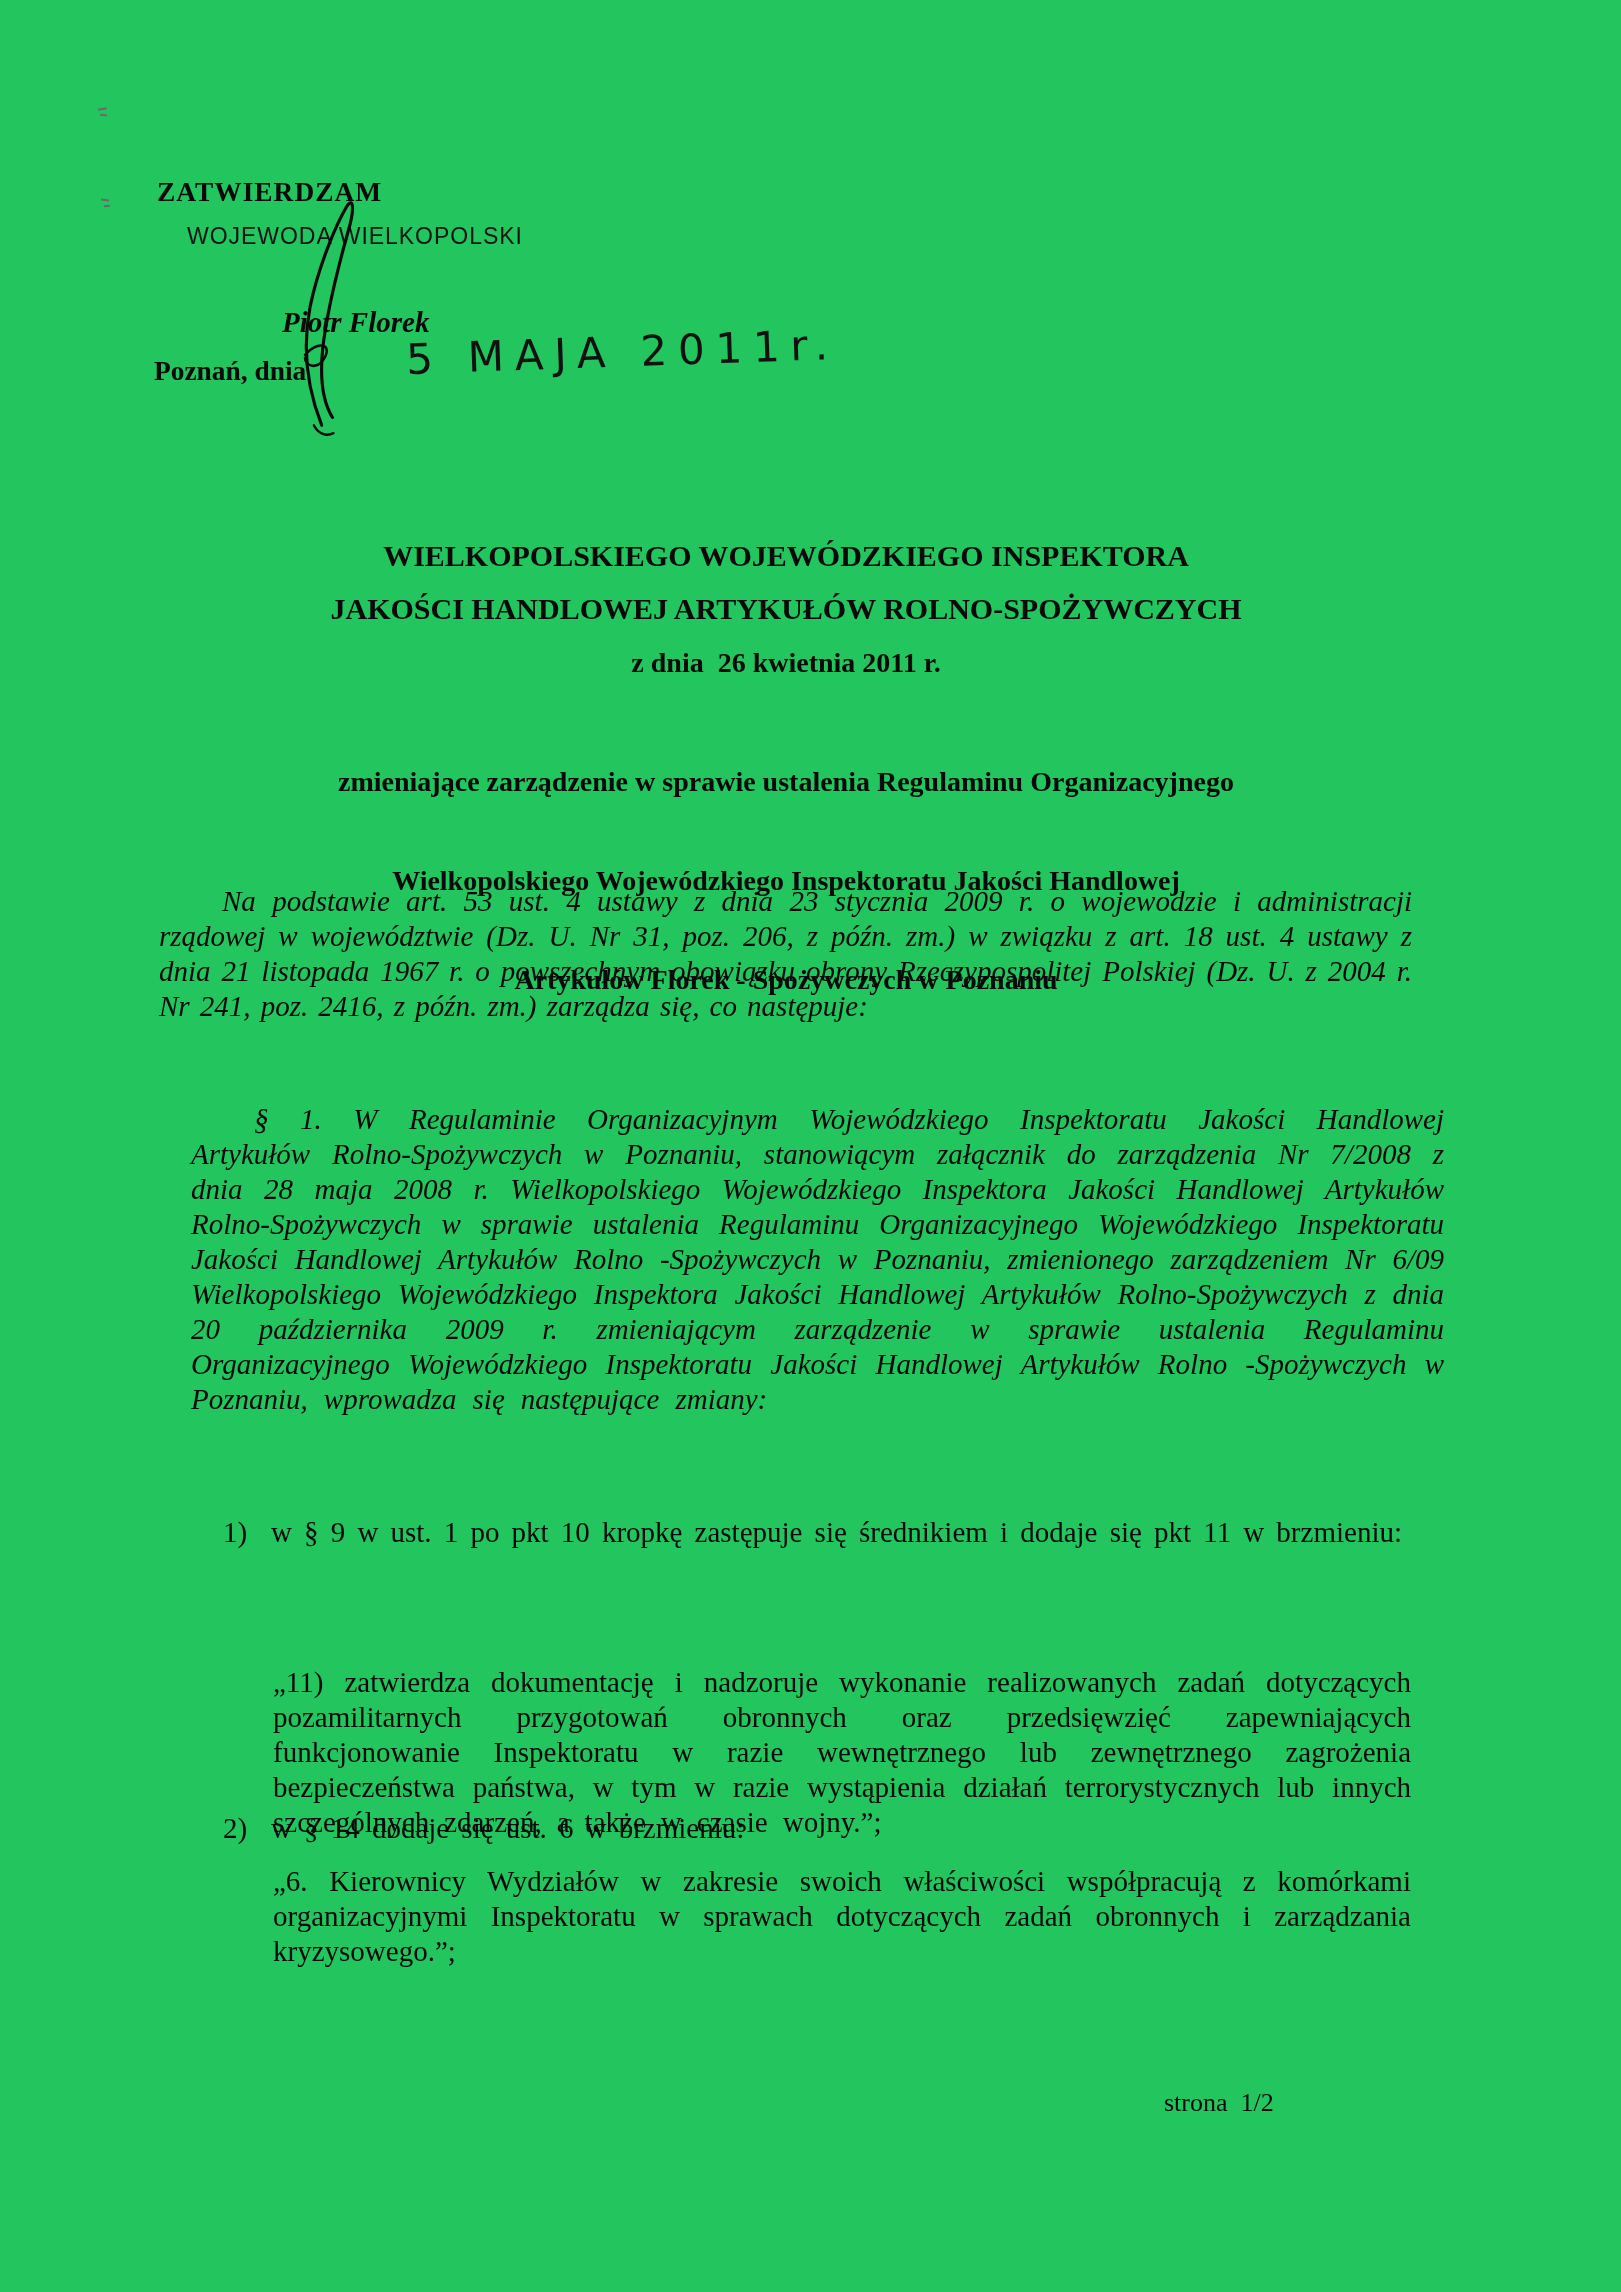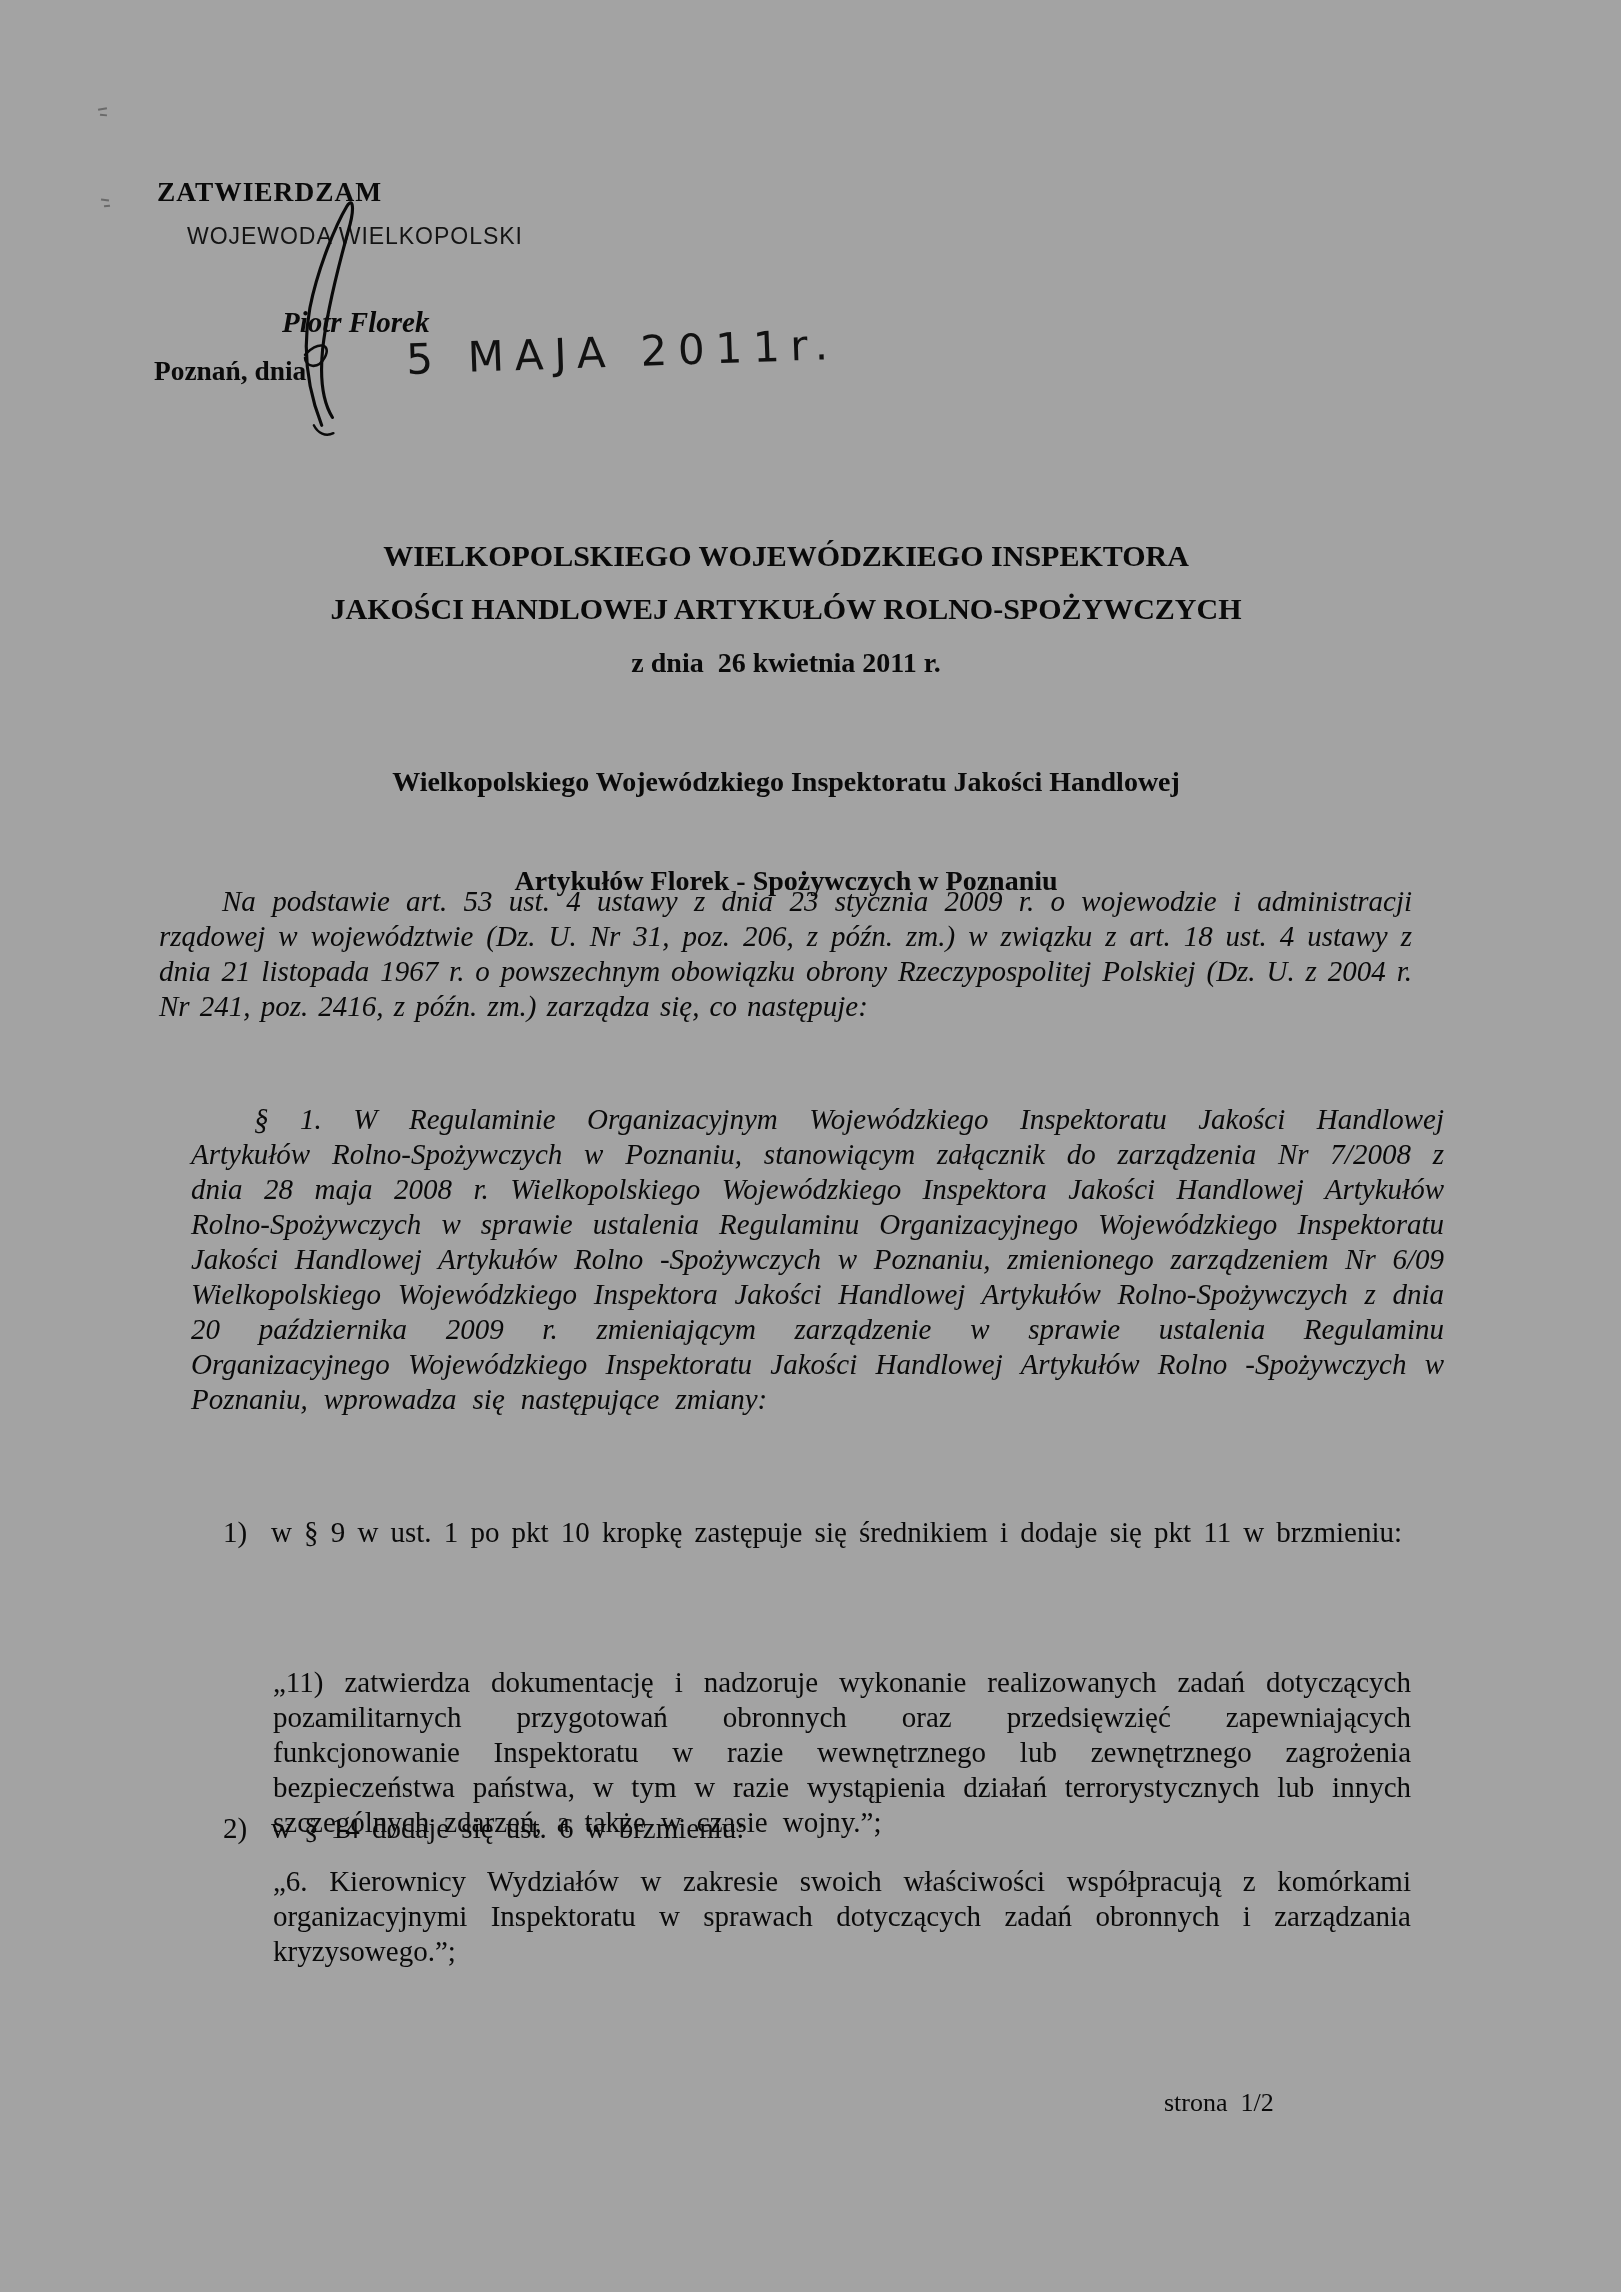--- a/index.html
+++ b/index.html
@@ -1,20 +1,20 @@
 <!DOCTYPE html>
 <html><head>
 <meta charset="utf-8">
 <style>
   html,body { margin:0; padding:0; background:#e8e8e8; }
   .page {
     position:relative;
     width:1621px; height:2293px;
     margin:0 auto;
-    background:#a3a3a3;
+    background:#22c55e;
     color:#0a0a0a;
     font-family:"Liberation Serif", serif;
     overflow:hidden;
   }
   
   .zatwierdzam {
     position:absolute; left:157px; top:177px;
     font-size:27.4px; font-weight:bold; letter-spacing:1px;
   }
   .stamp-line {
@@ -112,20 +112,21 @@
   </svg>
 
   <div class="signer-name">Piotr Florek</div>
   <div class="place-date">Poznań, dnia</div>
   <div class="handwritten-date">5 MAJA 2011r.</div>
 
   <div class="heading t2">WIELKOPOLSKIEGO WOJEWÓDZKIEGO INSPEKTORA</div>
   <div class="heading t3">JAKOŚCI HANDLOWEJ ARTYKUŁÓW ROLNO-SPOŻYWCZYCH</div>
   <div class="heading t4">z dnia  26 kwietnia 2011 r.</div>
   <div class="heading subject">
+    <div>zmieniające zarządzenie w sprawie ustalenia Regulaminu Organizacyjnego</div>
     <div>Wielkopolskiego Wojewódzkiego Inspektoratu Jakości Handlowej</div>
     <div>Artykułów Florek - Spożywczych w Poznaniu</div>
   </div>
 
   <div class="para indent preamble">Na podstawie art. 53 ust. 4 ustawy z dnia 23 stycznia 2009 r. o wojewodzie i administracji rządowej w województwie (Dz. U. Nr 31, poz. 206, z późn. zm.) w związku z art. 18 ust. 4 ustawy z dnia 21 listopada 1967 r. o powszechnym obowiązku obrony Rzeczypospolitej Polskiej (Dz. U. z 2004 r. Nr 241, poz. 2416, z późn. zm.) zarządza się, co następuje:</div>
   <div class="para indent sec1">§ 1. W Regulaminie Organizacyjnym Wojewódzkiego Inspektoratu Jakości Handlowej Artykułów Rolno-Spożywczych w Poznaniu, stanowiącym załącznik do zarządzenia Nr 7/2008 z dnia 28 maja 2008 r. Wielkopolskiego Wojewódzkiego Inspektora Jakości Handlowej Artykułów Rolno-Spożywczych w sprawie ustalenia Regulaminu Organizacyjnego Wojewódzkiego Inspektoratu Jakości Handlowej Artykułów Rolno -Spożywczych w Poznaniu, zmienionego zarządzeniem Nr 6/09 Wielkopolskiego Wojewódzkiego Inspektora Jakości Handlowej Artykułów Rolno-Spożywczych z dnia 20 października 2009 r. zmieniającym zarządzenie w sprawie ustalenia Regulaminu Organizacyjnego Wojewódzkiego Inspektoratu Jakości Handlowej Artykułów Rolno -Spożywczych w Poznaniu, wprowadza się następujące zmiany:</div>
 
   <div class="item-number n1">1)</div>
   <div class="item-text i1">w § 9 w ust. 1 po pkt 10 kropkę zastępuje się średnikiem i dodaje się pkt 11 w brzmieniu:</div>
   <div class="quote q1">„11) zatwierdza dokumentację i nadzoruje wykonanie realizowanych zadań dotyczących pozamilitarnych przygotowań obronnych oraz przedsięwzięć zapewniających funkcjonowanie Inspektoratu w razie wewnętrznego lub zewnętrznego zagrożenia bezpieczeństwa państwa, w tym w razie wystąpienia działań terrorystycznych lub innych szczególnych zdarzeń, a także w czasie wojny.”;</div>

